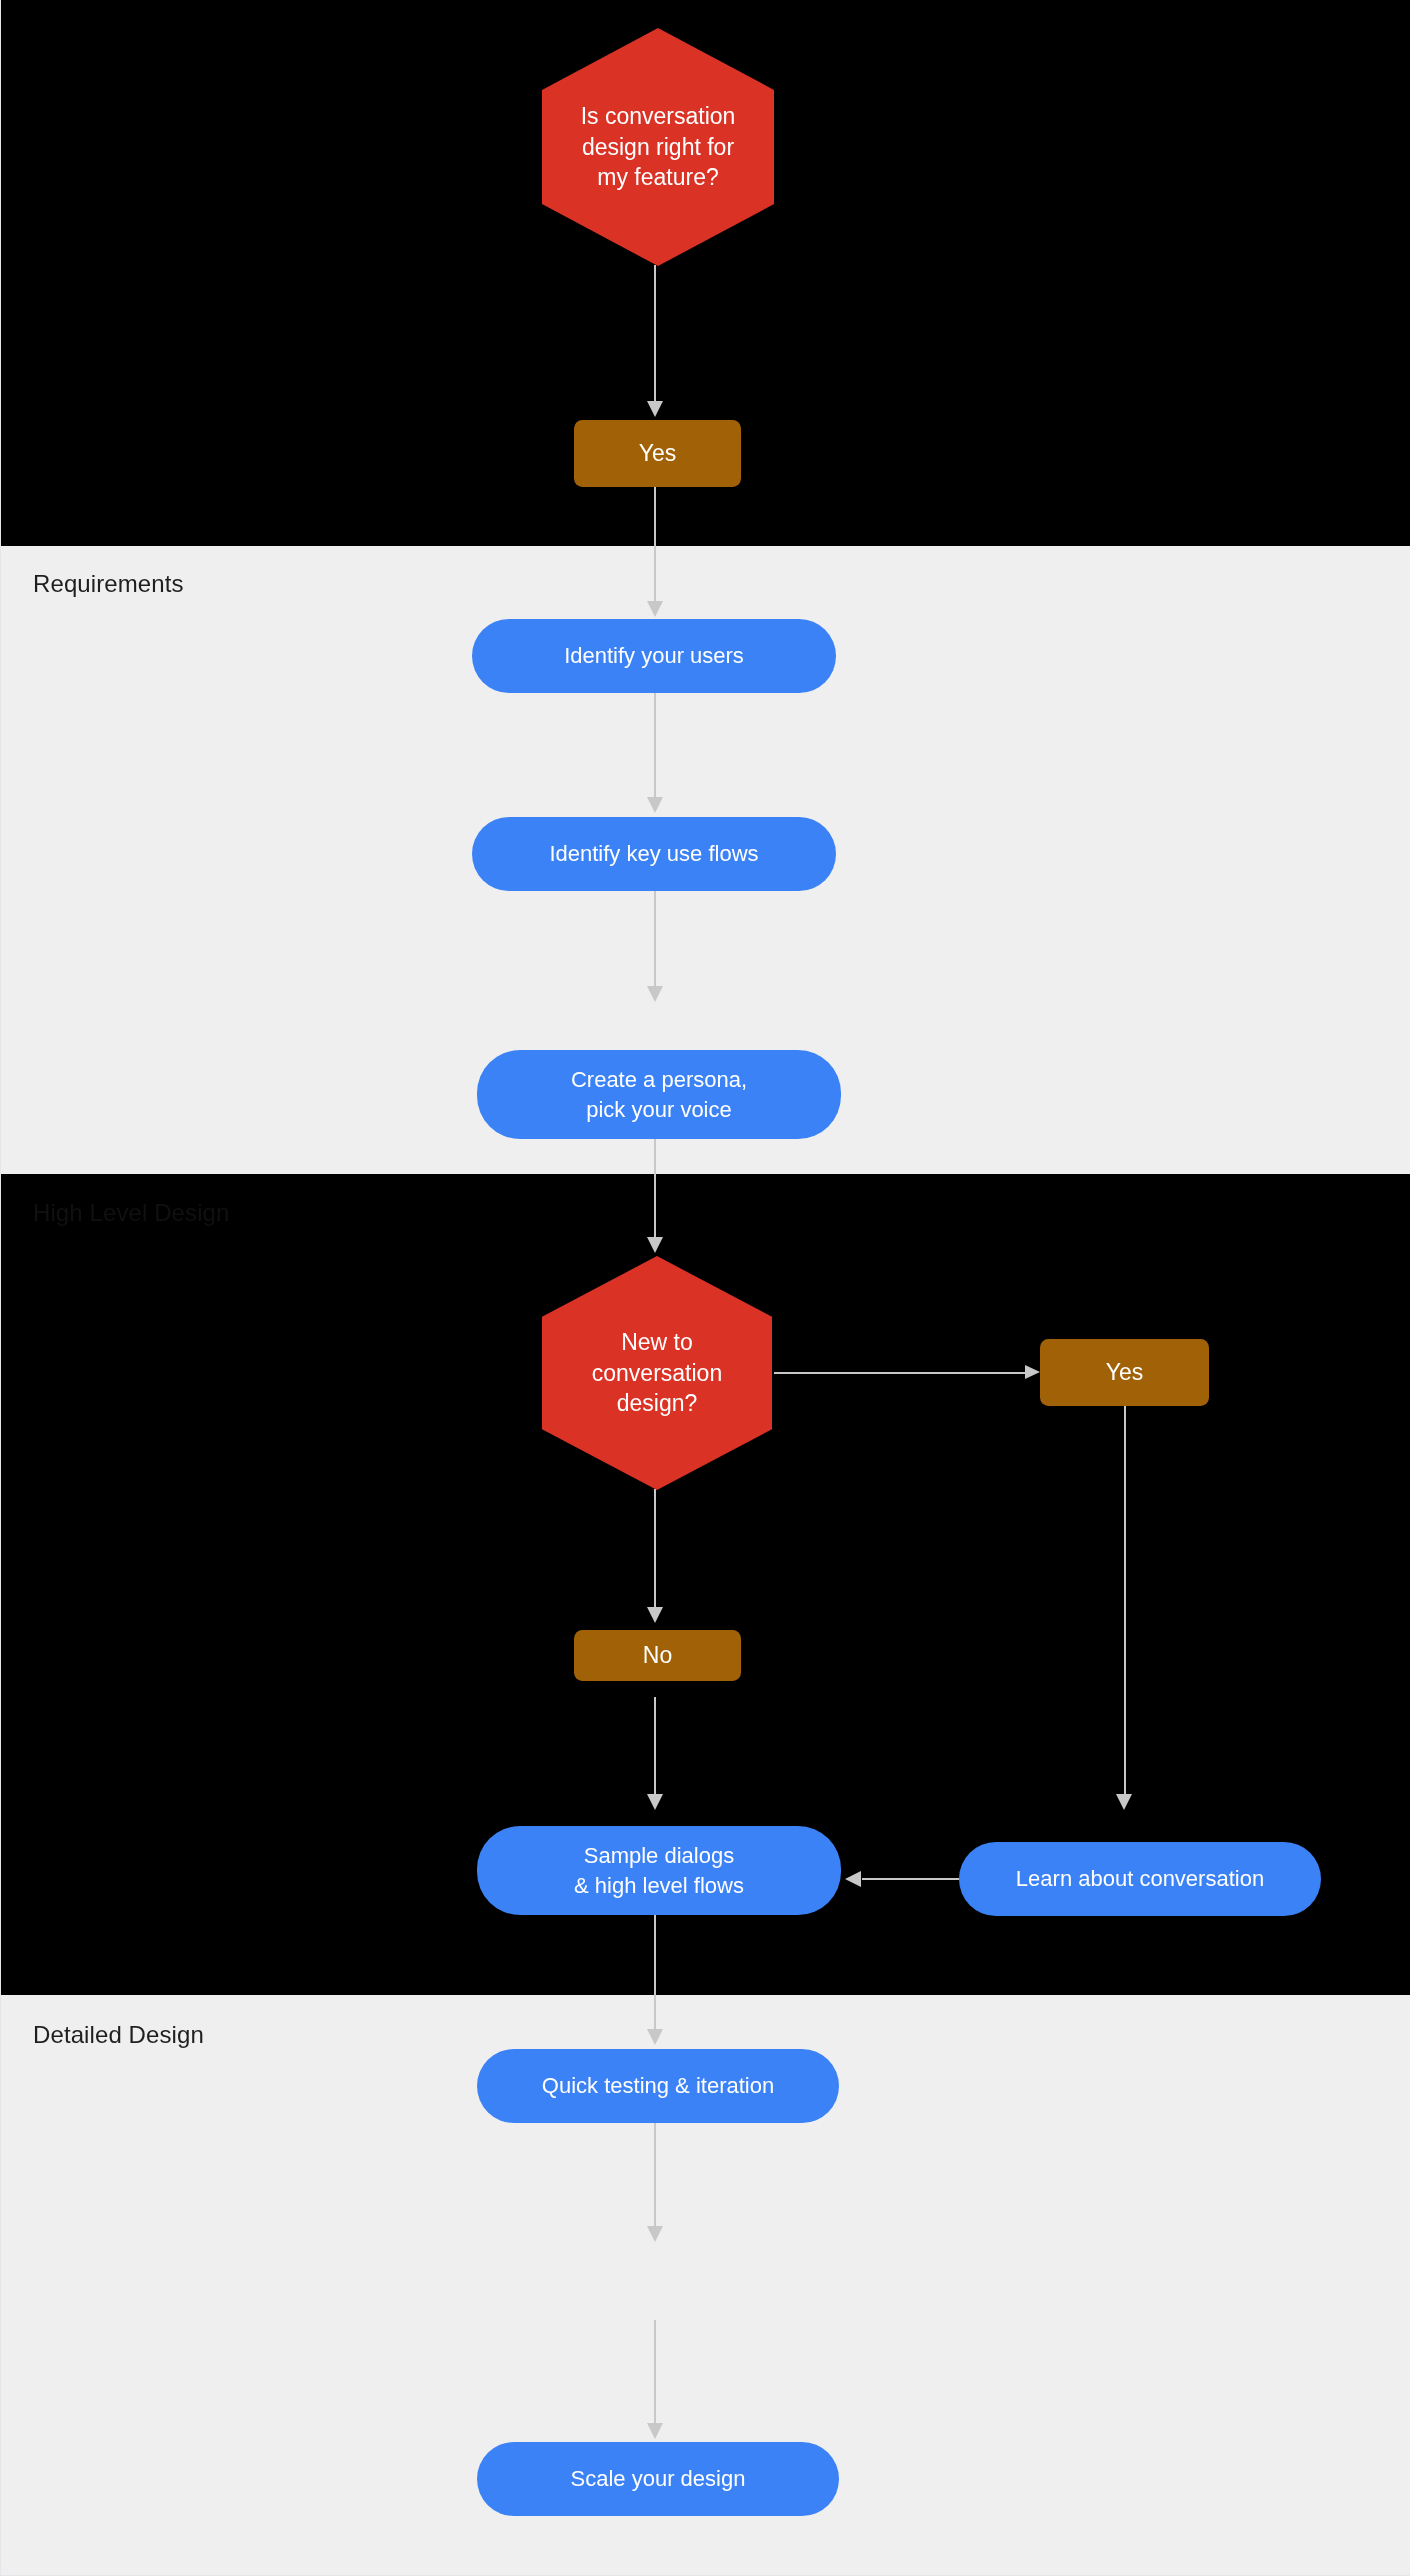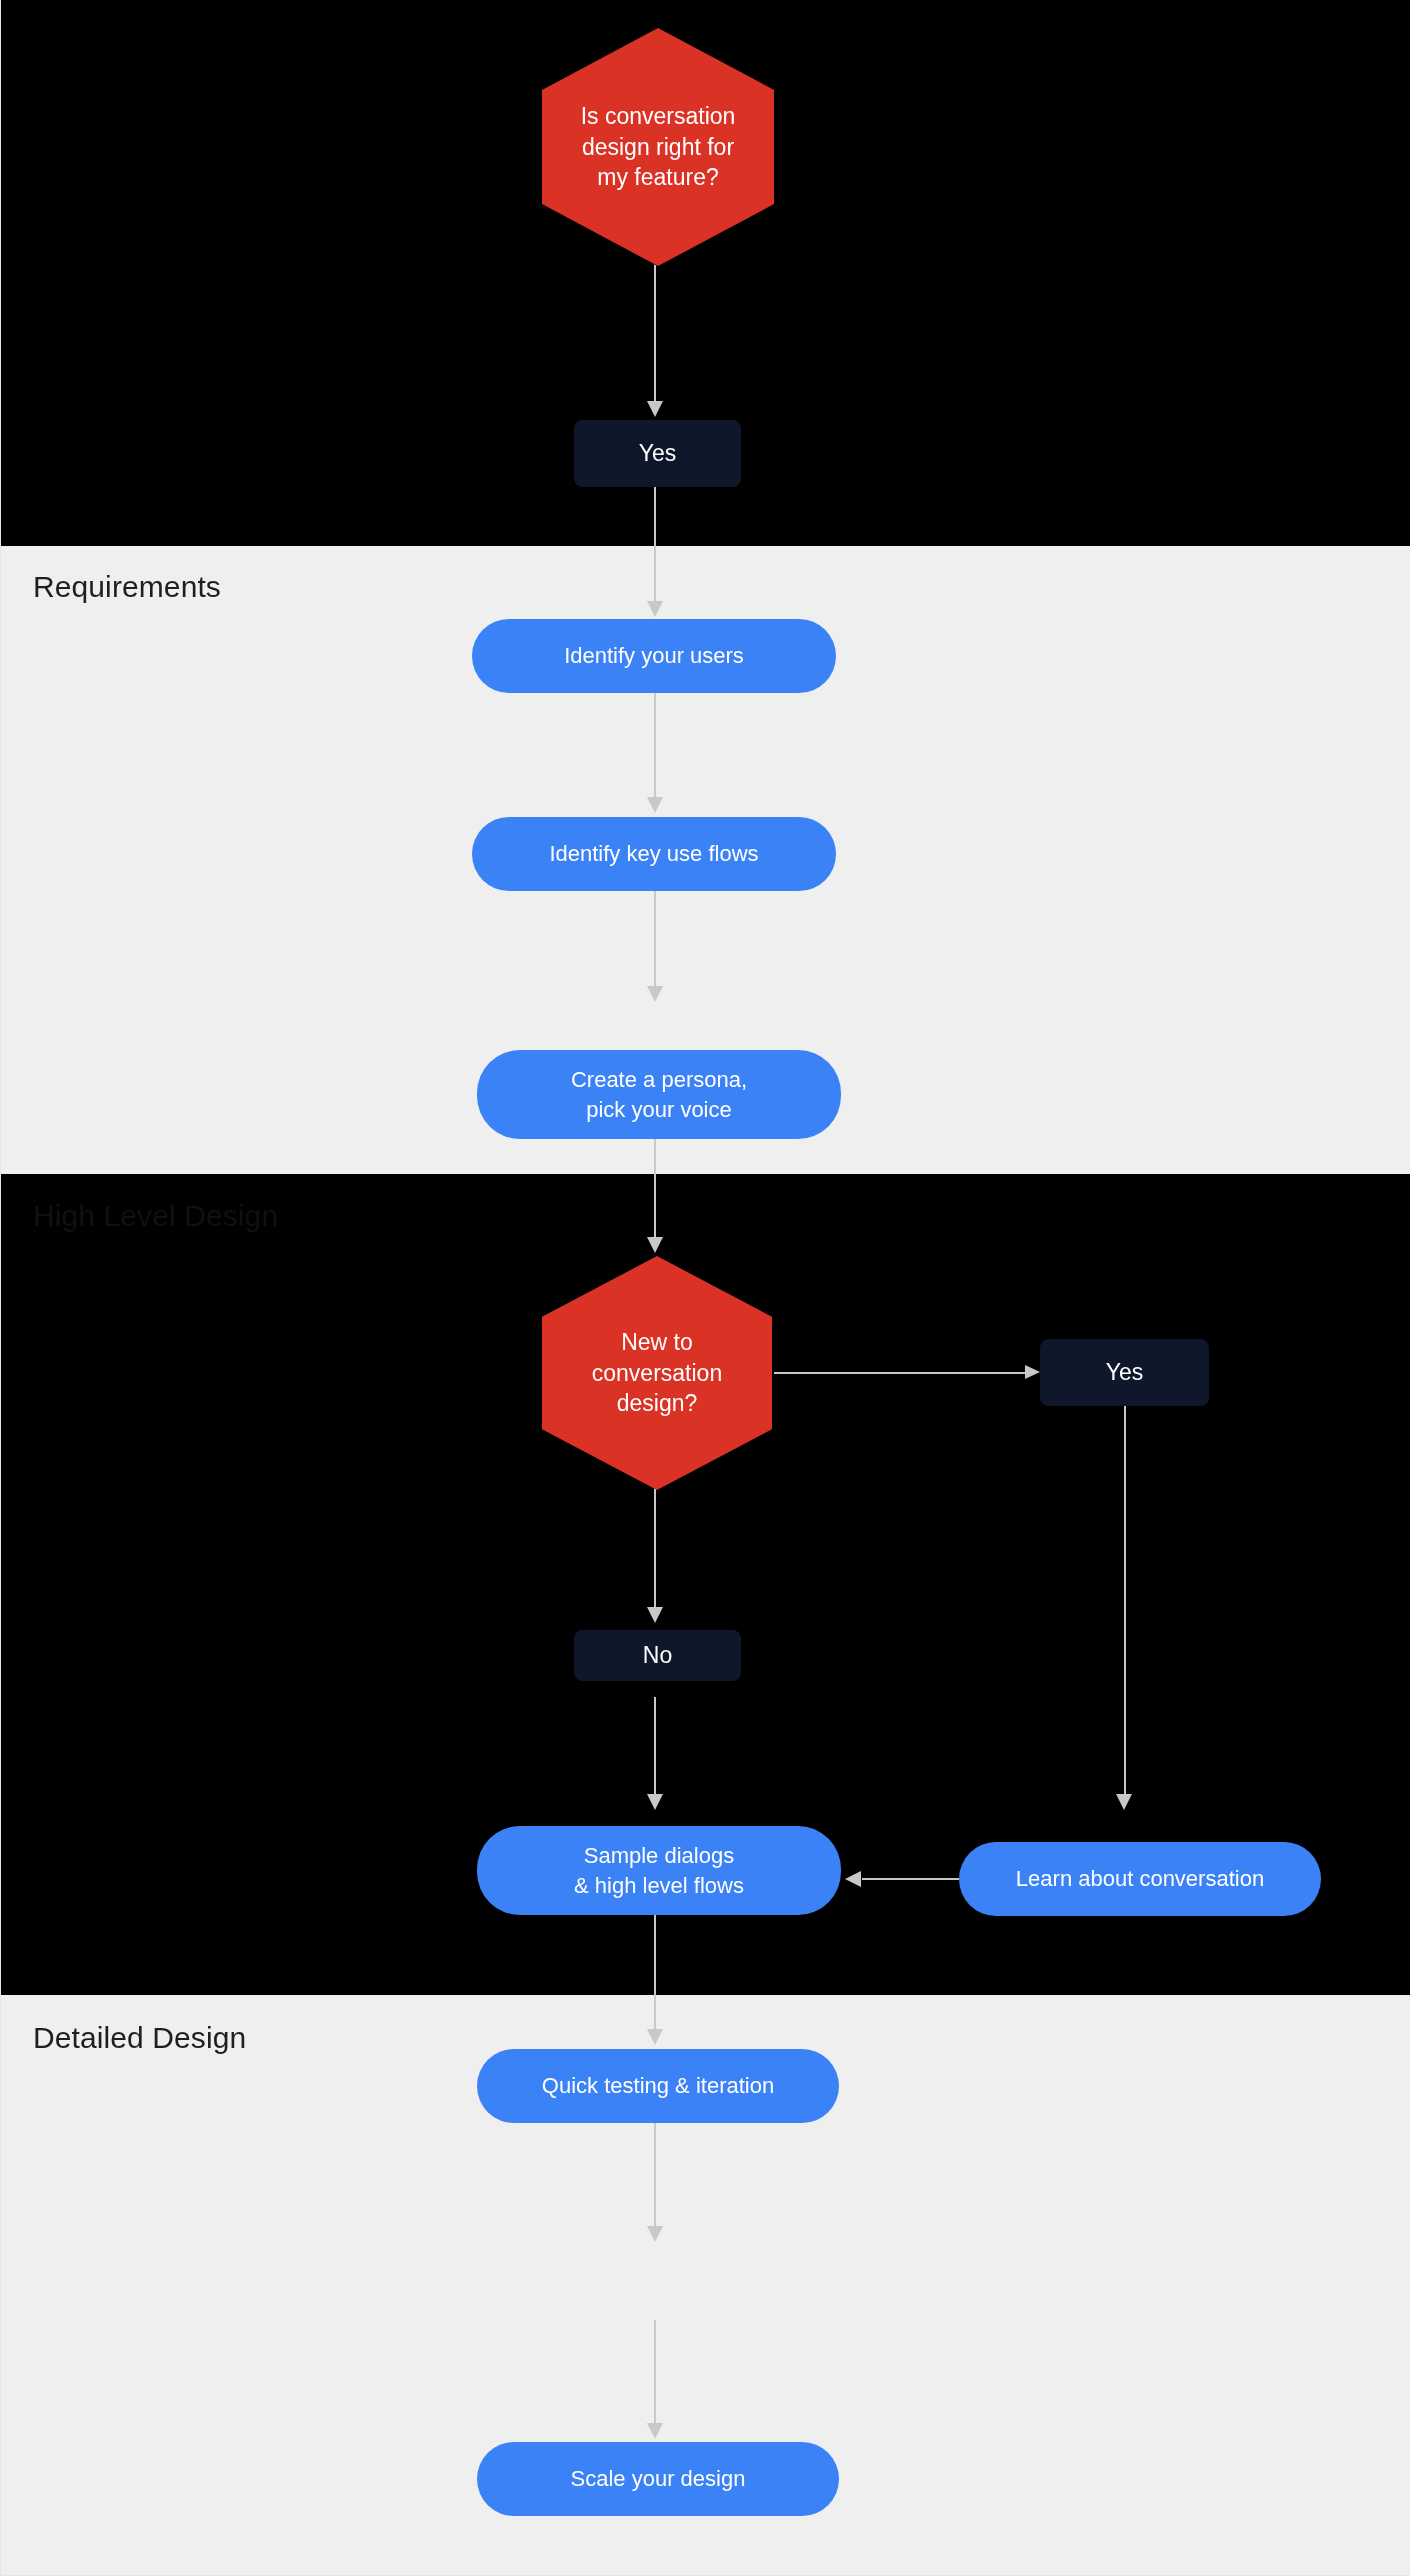--- a/index.html
+++ b/index.html
@@ -17,21 +17,21 @@
   }
 
   
   .band{position:absolute;left:0;width:100%;}
   .band.dark{background:#000000;}
   .band.light{background:#efefef;}
 
   .band-label{
     position:absolute;
     left:32px;
-    font-size:30px;
+    font-size:24px;
     font-weight:400;
     letter-spacing:0.1px;
     white-space:nowrap;
   }
   .band-label.on-light{color:#1f1f1f;}
   .band-label.on-dark{color:#101010;}
 
   
   .node{
     position:absolute;
@@ -55,21 +55,21 @@
 
   .pill{
     background:#3b82f6;
     border-radius:43px;
     font-size:22px;
     font-weight:500;
     padding:0 24px;
   }
 
   .rect{
-    background:#0f172a;
+    background:#a16207;
     border-radius:8.4px;
     font-size:23px;
     font-weight:500;
   }
   .vline{
     position:absolute;
     width:1.9px;
     background:#c8c8c8;
   }
   .hline{

